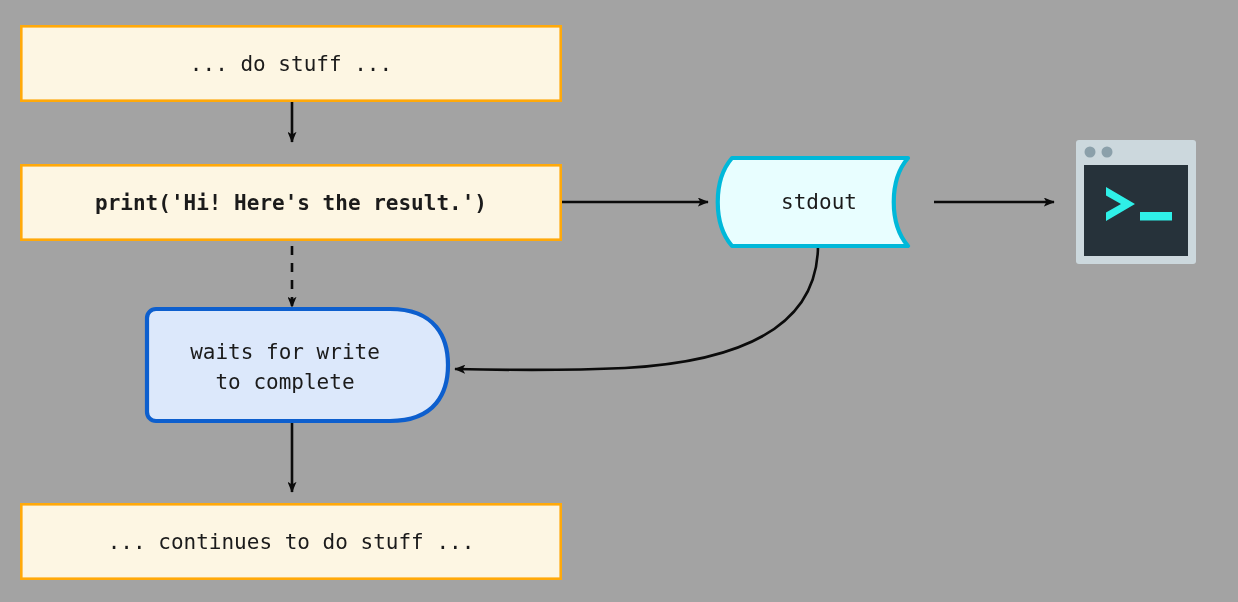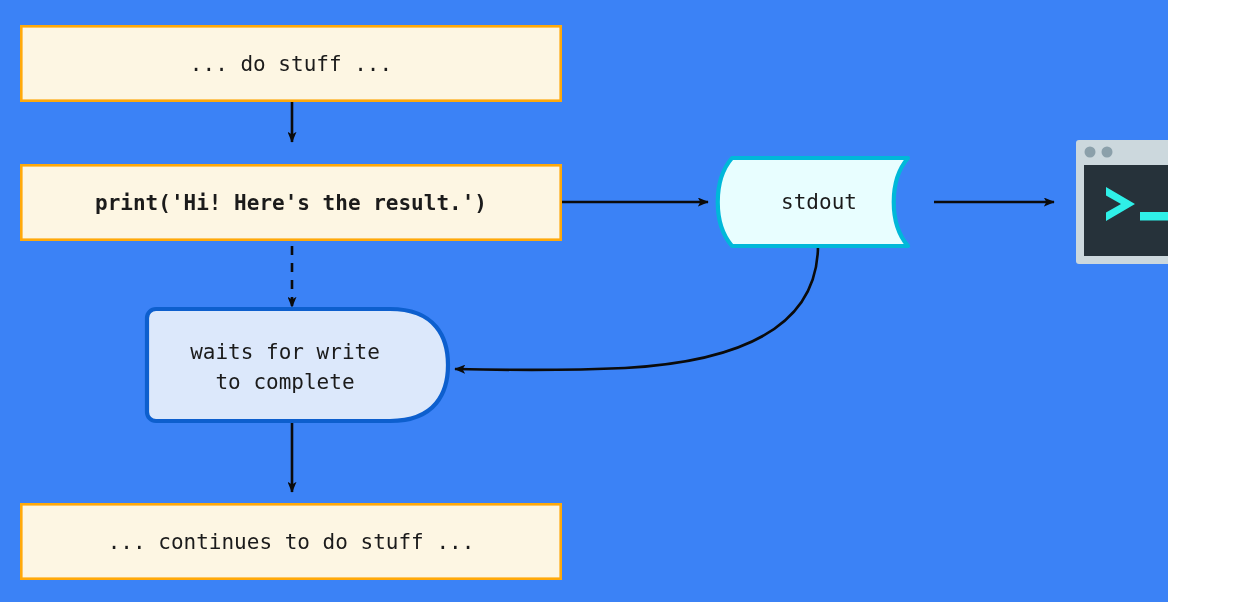--- a/index.html
+++ b/index.html
@@ -6,25 +6,24 @@
   html, body {
     margin: 0;
     padding: 0;
     background: #ffffff;
   }
   body {
     font-family: "DejaVu Sans Mono", "Liberation Mono", monospace;
   }
   #diagram-root {
     position: relative;
-    width: 1128px;
+    width: 1238px;
     height: 602px;
-    background: #3b82f6;
+    background: #a3a3a3;
     overflow: hidden;
-    padding-left: 40px;
   }
   #diagram-svg {
     position: absolute;
     left: 0;
     top: 0;
     width: 1238px;
     height: 602px;
     display: block;
   }
   .node-label {

